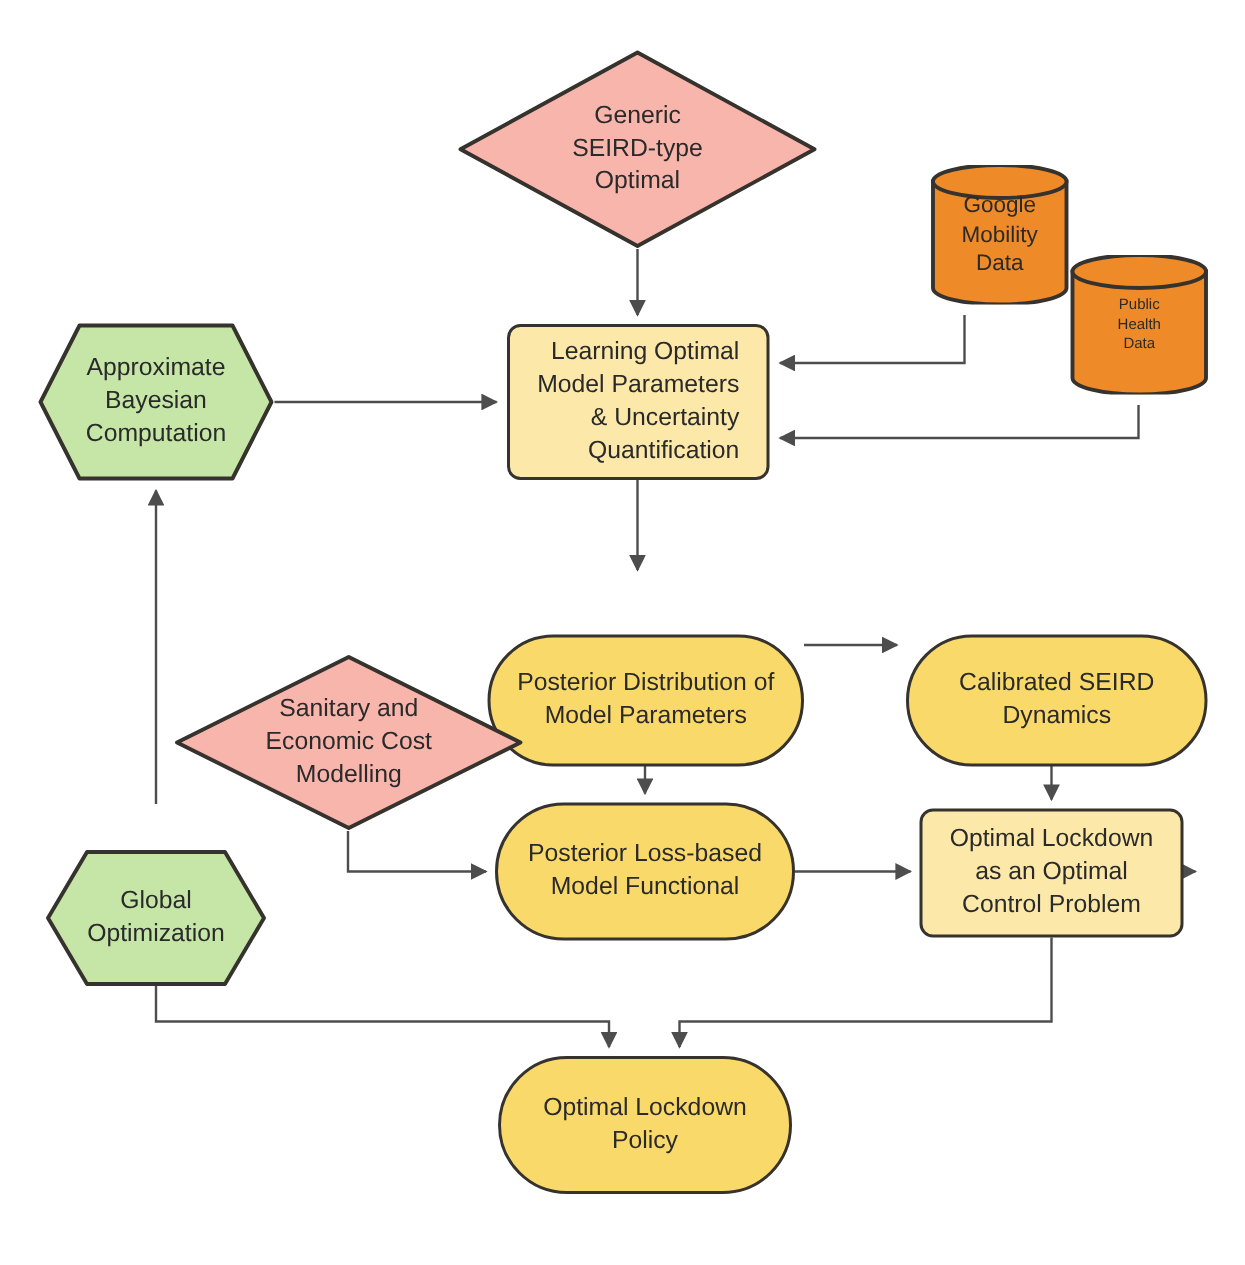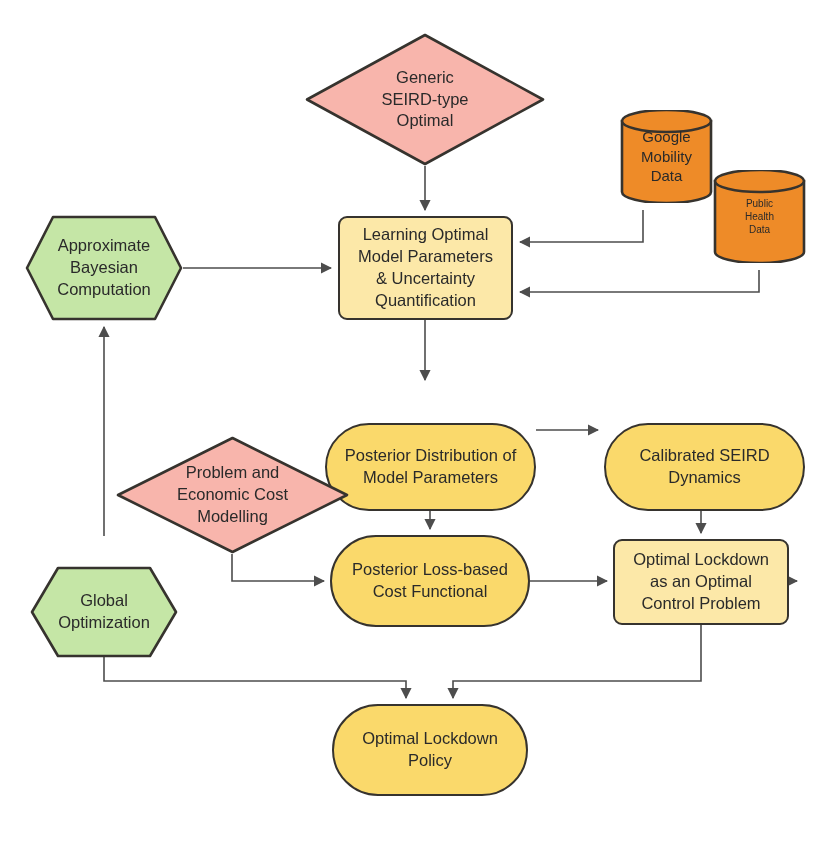--- a/index.html
+++ b/index.html
@@ -140,52 +140,52 @@
 Data</span>
       </div>
       <div class="node shape-hex" style="left: 25px; top: 215px; width: 158px; height: 106px;">
         <svg class="hex" viewBox="0 0 158 106" preserveAspectRatio="none">
           <path d="M 28 2 L 130 2 L 156 53 L 130 104 L 28 104 L 2 53 Z" fill="#c5e6a6" stroke="#36332e" stroke-width="2.6" stroke-linejoin="round"></path>
         </svg>
         <span class="label">Approximate
 Bayesian
 Computation</span>
       </div>
-      <div class="node shape-box" style="left: 338px; top: 216px; width: 175px; height: 104px; background: rgb(252, 232, 168);">
+      <div class="node shape-box" style="left: 338px; top: 216px; width: 175px; height: 104px; background: rgb(252, 232, 168); text-align: right;">
         <span class="label">Learning Optimal
 Model Parameters
 &amp; Uncertainty
 Quantification</span>
       </div>
       <div class="node shape-stadium small-round" style="left: 325px; top: 386px; width: 211px; height: 88px; background: rgb(250, 217, 107); border-radius: 44px;">
         <span class="label">Posterior Distribution of
 Model Parameters</span>
       </div>
       <div class="node shape-stadium small-round" style="left: 604px; top: 386px; width: 201px; height: 88px; background: rgb(250, 217, 107); border-radius: 44px;">
         <span class="label">Calibrated SEIRD
 Dynamics</span>
       </div>
       <div class="node shape-diamond" style="left: 116px; top: 436px; width: 233px; height: 118px;">
         <svg class="dia" viewBox="0 0 233 118" preserveAspectRatio="none">
           <path d="M 116.5 2 L 231 59 L 116.5 116 L 2 59 Z" fill="#f8b5ac" stroke="#36332e" stroke-width="2.6" stroke-linejoin="round"></path>
         </svg>
-        <span class="label">Problem and
+        <span class="label">Sanitary and
 Economic Cost
 Modelling</span>
       </div>
       <div class="node shape-hex" style="left: 30px; top: 536px; width: 148px; height: 92px; margin-top: 30px;">
         <svg class="hex" viewBox="0 0 148 92" preserveAspectRatio="none">
           <path d="M 28 2 L 120 2 L 146 46 L 120 90 L 28 90 L 2 46 Z" fill="#c5e6a6" stroke="#36332e" stroke-width="2.6" stroke-linejoin="round"></path>
         </svg>
         <span class="label">Global
 Optimization</span>
       </div>
       <div class="node shape-stadium" style="left: 330px; top: 535px; width: 200px; height: 92px; background: rgb(250, 217, 107); border-radius: 46px;">
         <span class="label">Posterior Loss-based
-Cost Functional</span>
+Model Functional</span>
       </div>
       <div class="node shape-box" style="left: 613px; top: 539px; width: 176px; height: 86px; background: rgb(252, 232, 168);">
         <span class="label">Optimal Lockdown
 as an Optimal
 Control Problem</span>
       </div>
       <div class="node shape-stadium" style="left: 332px; top: 704px; width: 196px; height: 92px; background: rgb(250, 217, 107); border-radius: 46px;">
         <span class="label">Optimal Lockdown
 Policy</span>
       </div>

